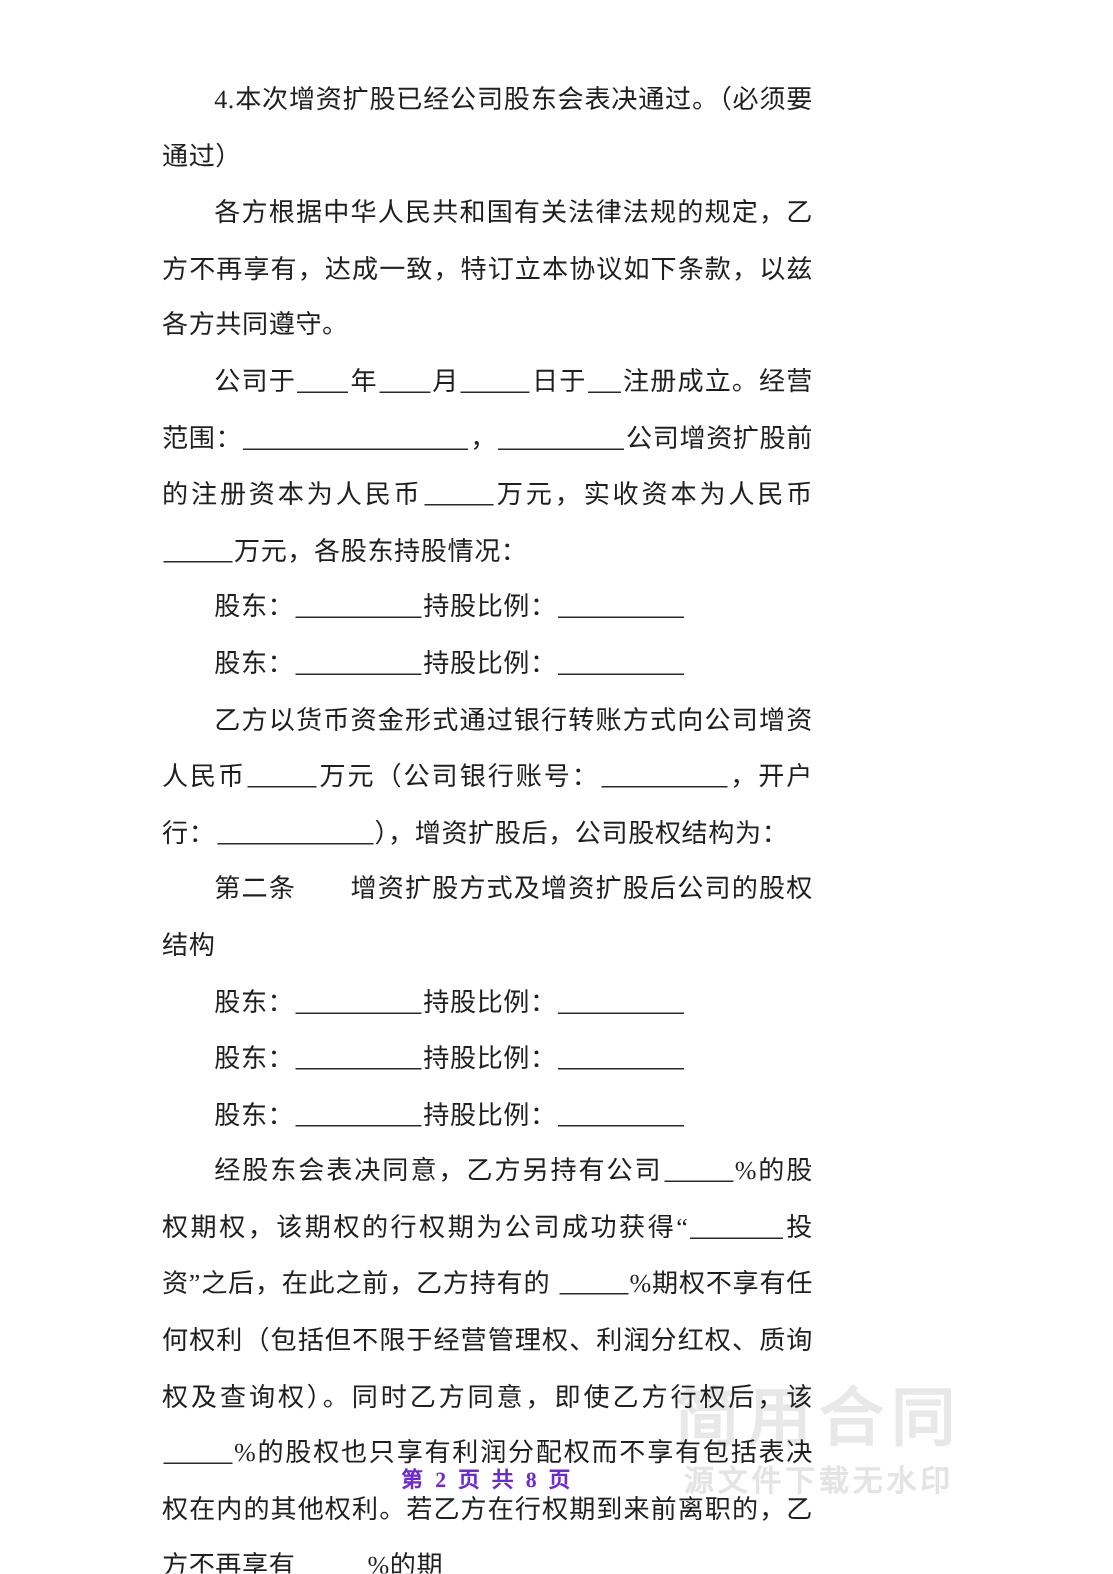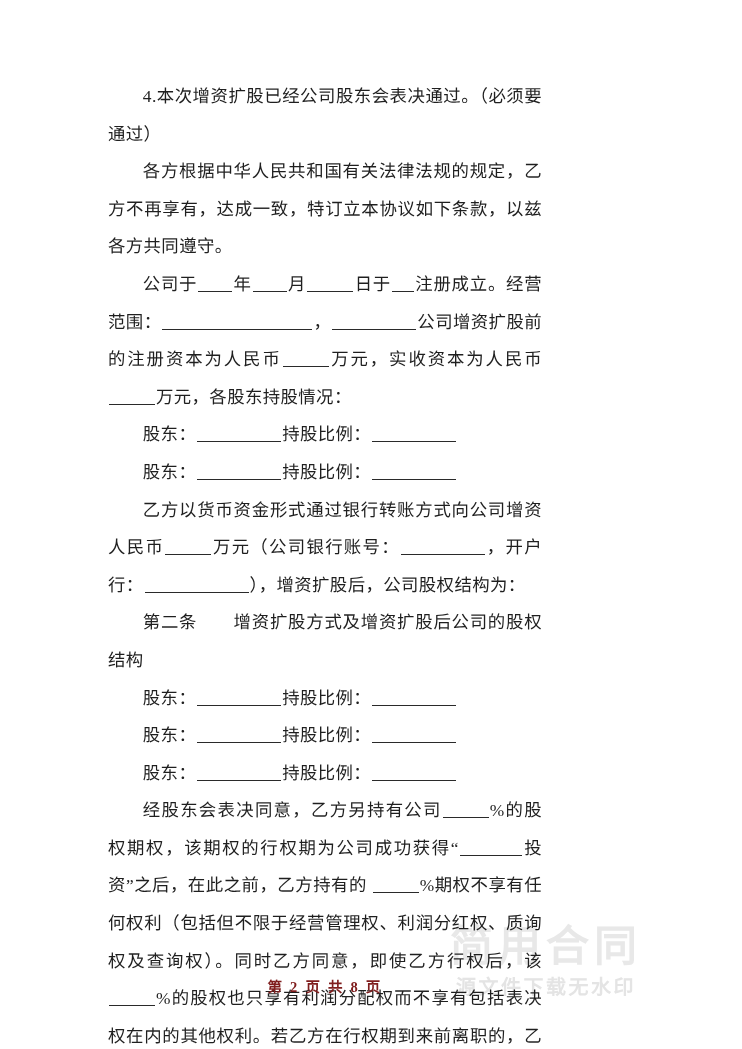--- a/index.html
+++ b/index.html
@@ -15,21 +15,21 @@
     color: #1a1a1a;
     overflow: hidden;
     position: relative;
   }
 
   .page {
     position: relative;
     width: 650px;
     height: 1049px;
     box-sizing: border-box;
-    padding: 78px 108px 0 108px;
+    padding: 48px 108px 0 108px;
     overflow: hidden;
   }
 
   .doc-body {
     position: relative;
     z-index: 2;
     font-size: 17.4px;
     line-height: 37.6px;
     letter-spacing: 0.4px;
     color: #1f1f1f;
@@ -73,21 +73,21 @@
   
   .page-footer {
     position: absolute;
     left: 0;
     right: 0;
     bottom: 53px;
     text-align: center;
     font-size: 14.5px;
     letter-spacing: 2.2px;
     font-weight: bold;
-    color: #7f1d1d;
+    color: #6d28d9;
     z-index: 3;
   }
 
   
   .watermark {
     position: absolute;
     right: 8px;
     bottom: 52px;
     z-index: 1;
     pointer-events: none;

